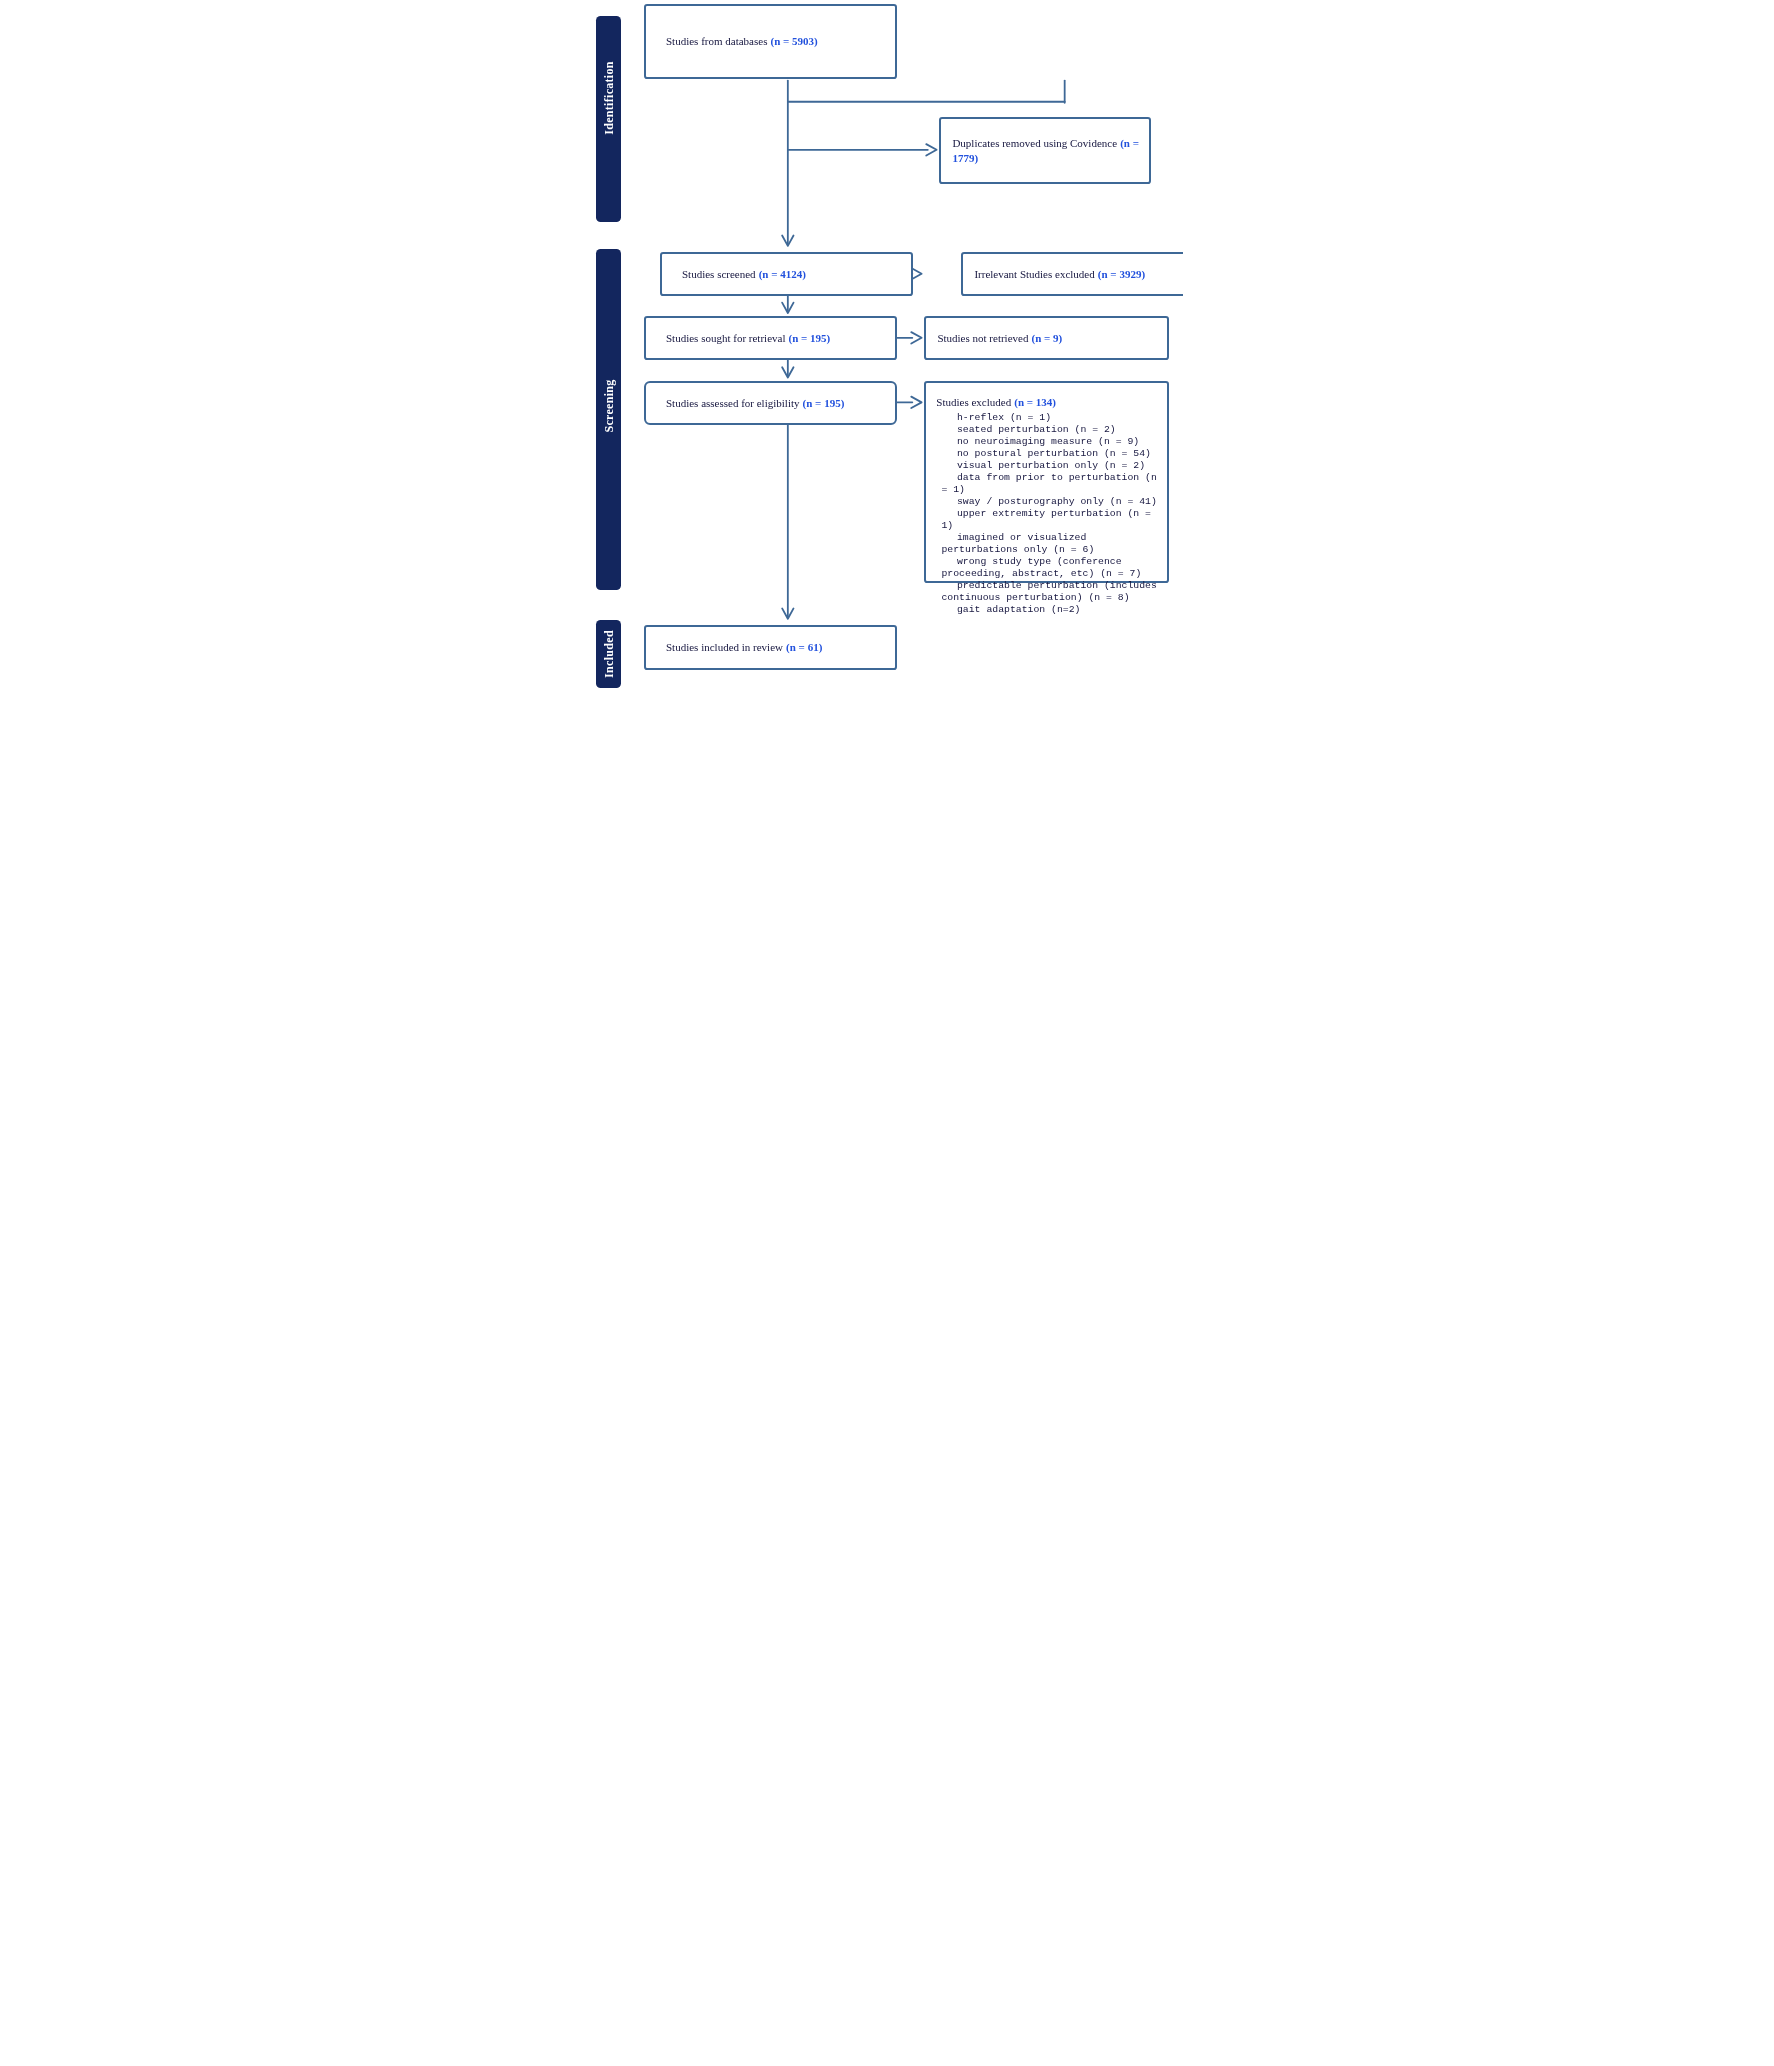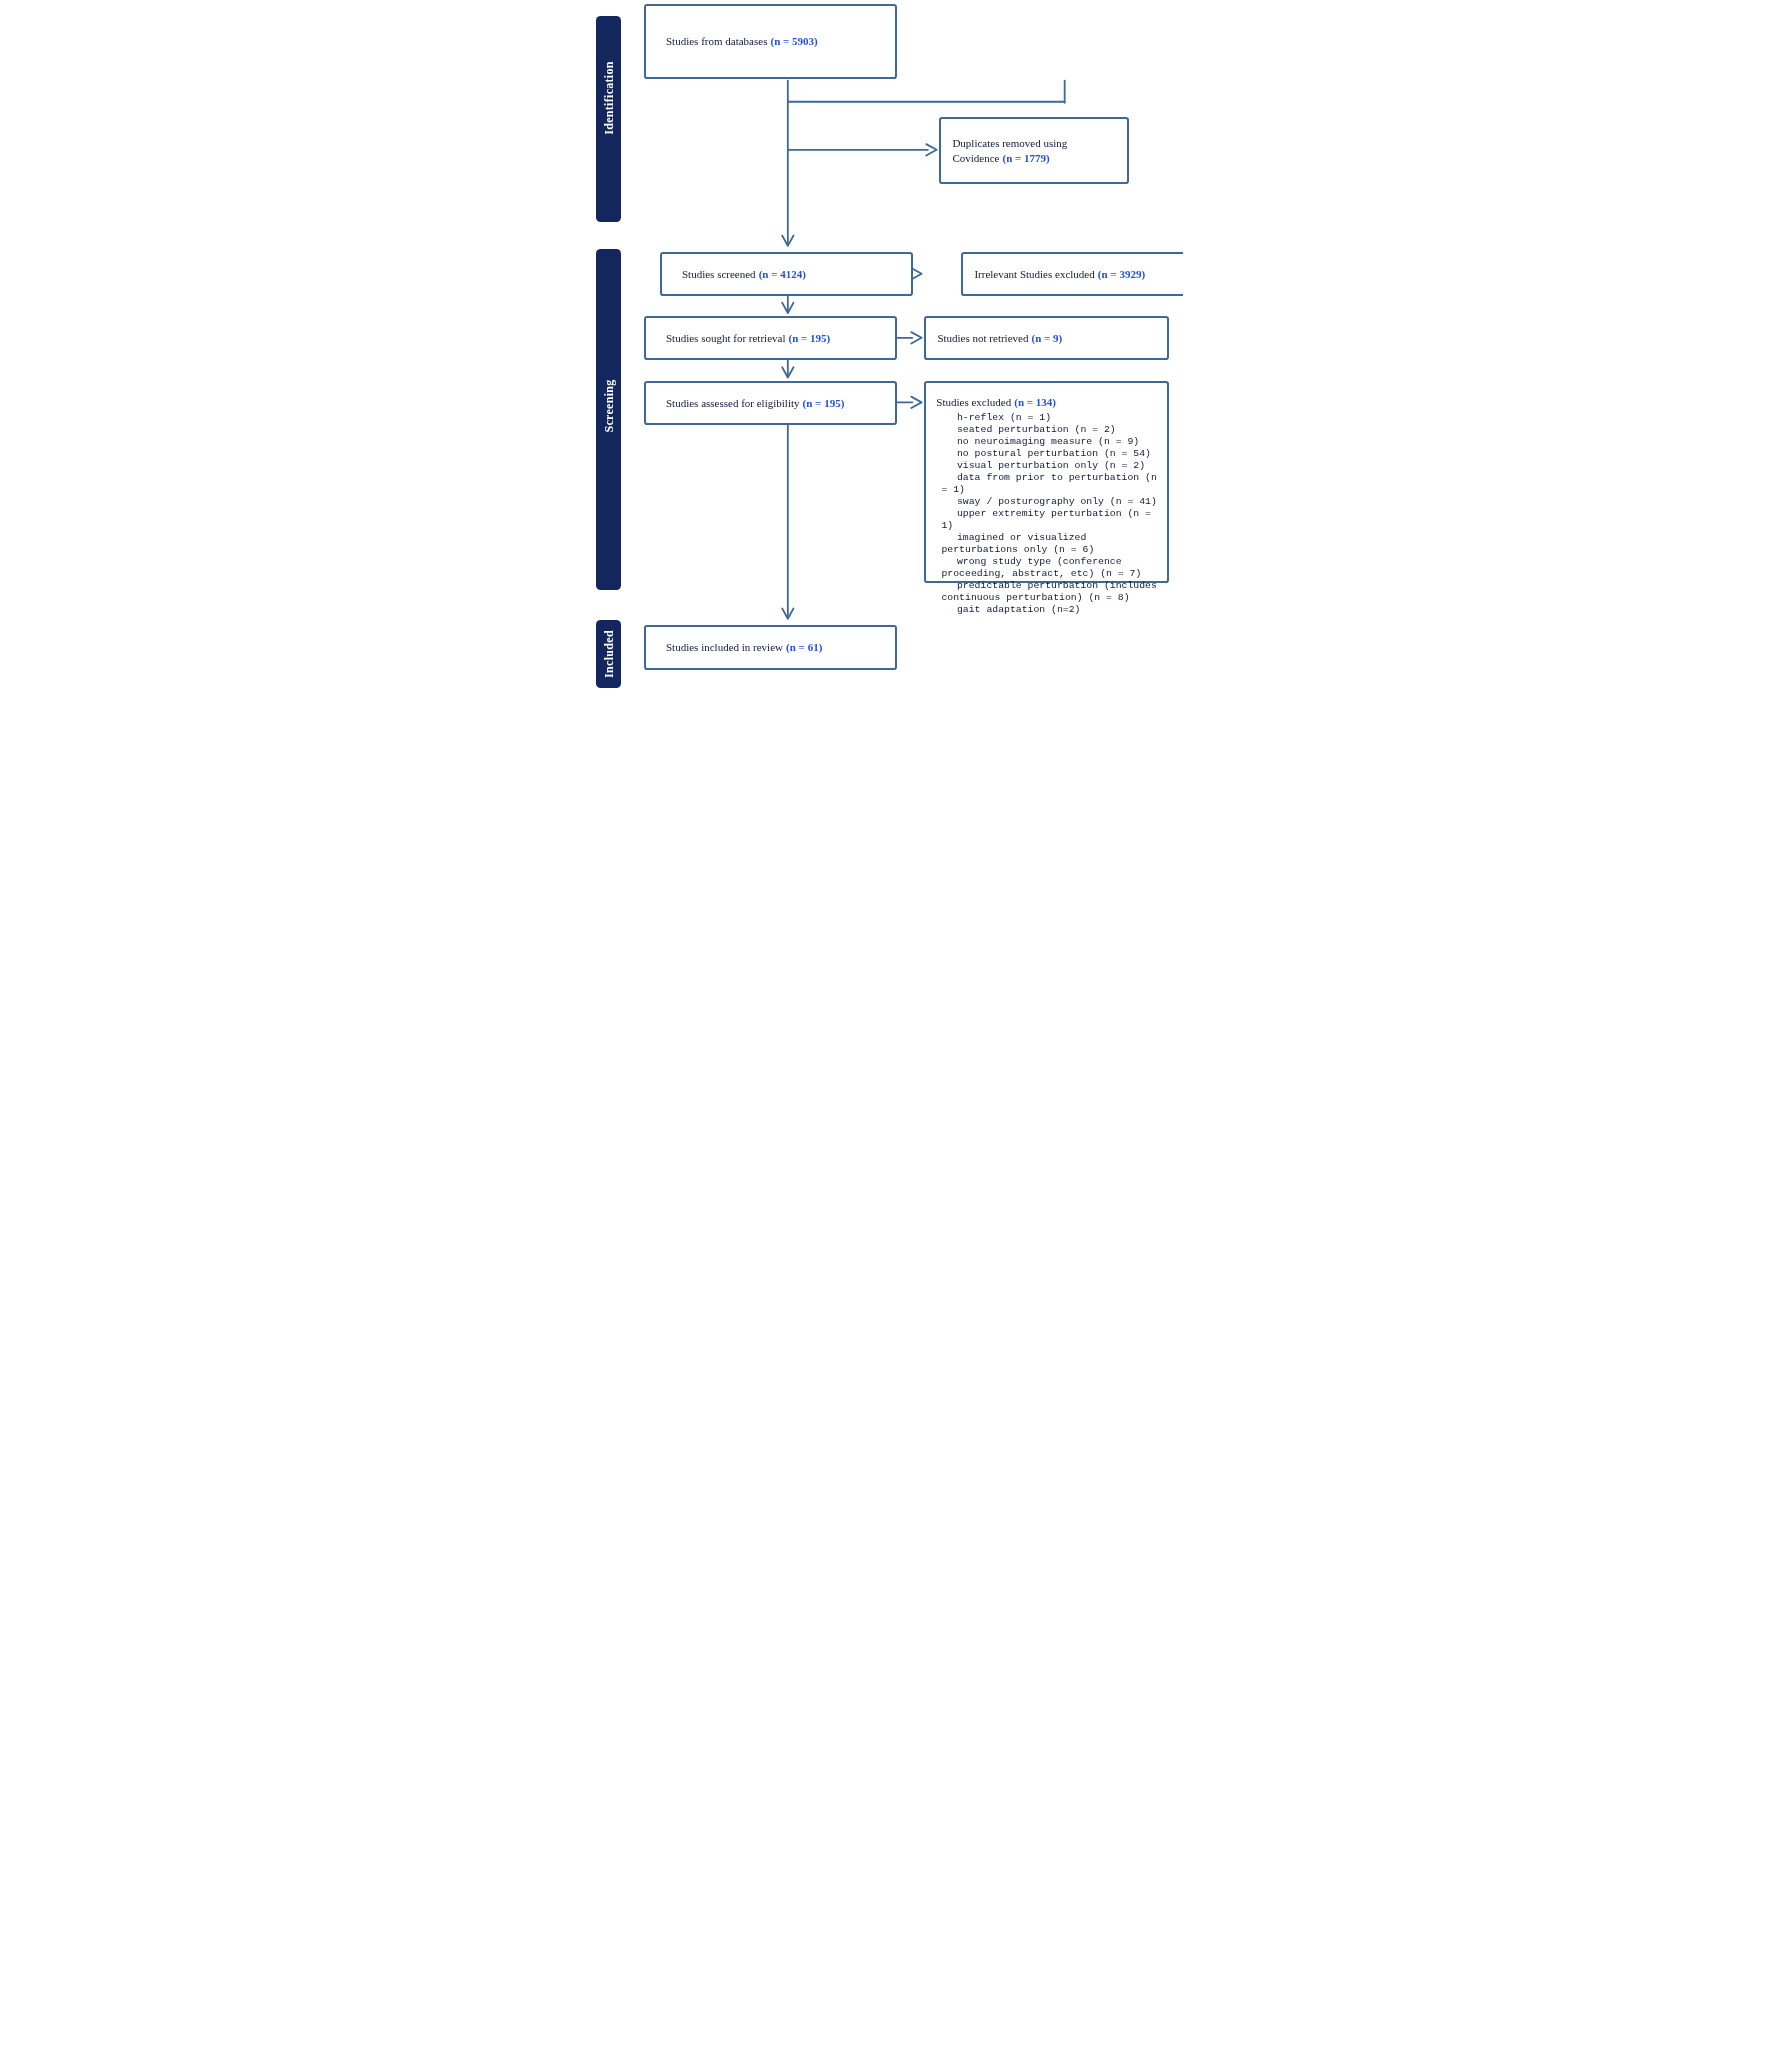--- a/index.html
+++ b/index.html
@@ -26,26 +26,26 @@
 
   
   .fbox{position:absolute;background:#ffffff;border:2.1px solid var(--box-border);border-radius:3.1px;
     display:flex;align-items:center;box-sizing:border-box;font-size:11px;line-height:1.3;}
   .fbox .txt{padding-left:20px;padding-right:6.2px;}
   .rbox .txt{padding-left:11.4px;padding-right:7.2px;}
   .count{color:var(--count-blue);font-weight:bold;margin-left:.28em;}
 
   .b-databases{left:53px;top:4.1px;width:253px;height:75px;}
   .b-references{left:333px;top:4.1px;width:245px;height:75px;}
-  .b-duplicates{left:348px;top:117px;width:190px;height:67px;}
+  .b-duplicates{left:348px;top:117px;width:212px;height:67px;}
   .b-screened{left:69px;top:252px;width:253px;height:44px;}
   .b-irrelevant{left:333px;top:252px;width:226px;height:44px;margin-left:37px;}
   .b-sought{left:53px;top:316px;width:253px;height:44px;}
   .b-notretrieved{left:333px;top:316px;width:245px;height:44px;}
-  .b-assessed{left:53px;top:381px;width:253px;height:44px;}
+  .b-assessed{left:53px;top:381px;width:253px;height:44px;border-radius:6px;}
   .b-excluded{left:333px;top:381px;width:245px;height:202px;align-items:flex-start;}
   .b-included{left:53px;top:625px;width:253px;height:45px;}
 
   .excl-inner{padding:13.4px 5.2px 4.1px 10.3px;}
   .excl-head{font-size:11px;line-height:13.4px;font-family:Liberation Serif, serif;}
   .reasons{list-style:none;margin:2.1px 0 0 0;padding:0;font-size:9.8px;line-height:12px;font-family:Liberation Mono, monospace;}
   .reasons li{padding-left:5.2px;text-indent:15.5px;}
 
   
   .connectors{position:absolute;left:0;top:0;width:592px;height:689px;color:var(--connector);pointer-events:none;}

